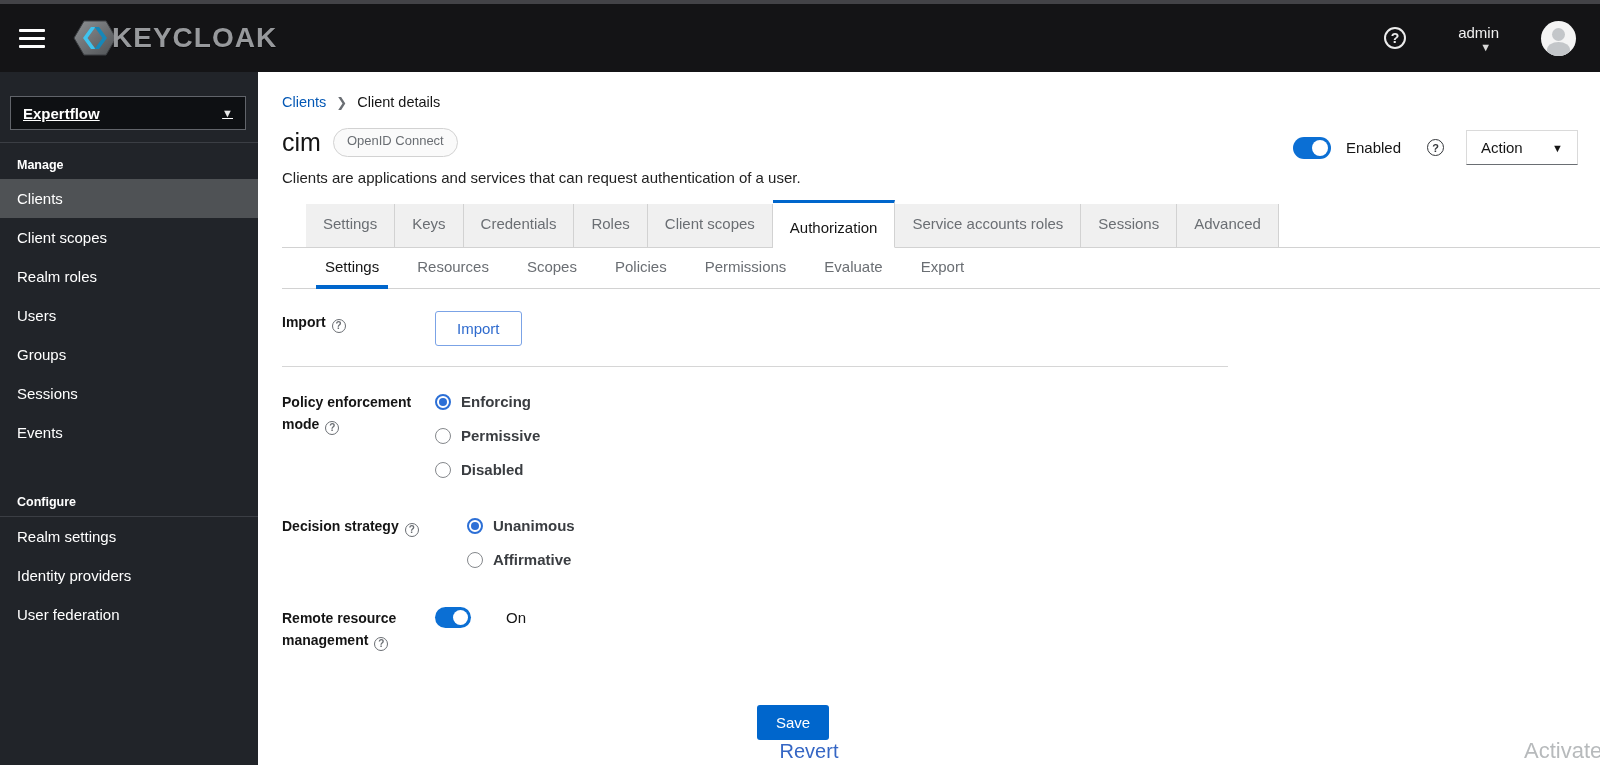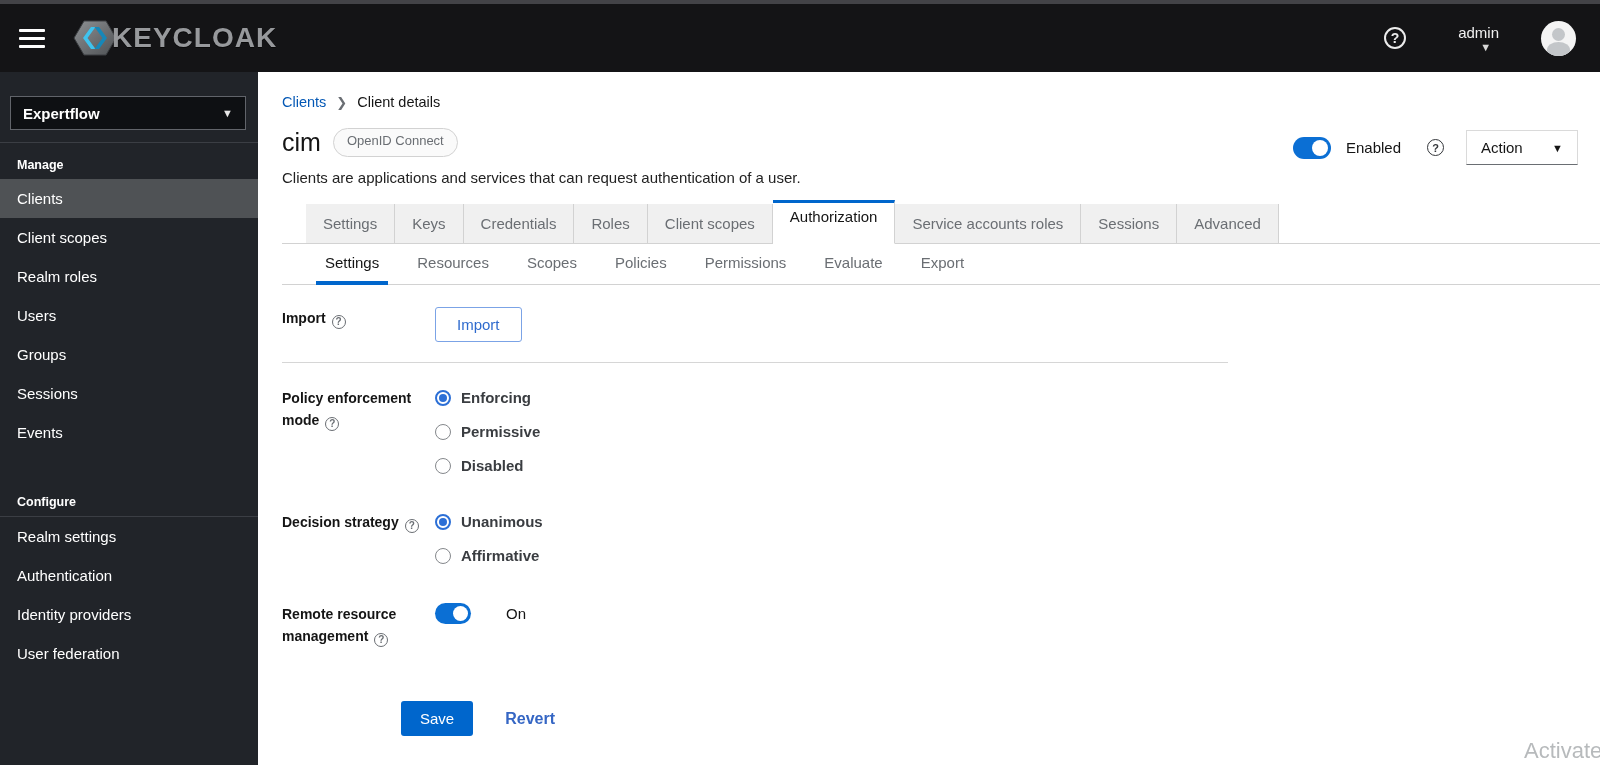--- a/index.html
+++ b/index.html
@@ -24,21 +24,21 @@
   .avatar { width:35px; height:35px; border-radius:50%; background:#f4f4f4; margin-left:42px; position:relative; overflow:hidden; cursor:pointer; }
   .avatar::before { content:""; position:absolute; width:13px; height:13px; border-radius:50%; background:#c3c6c9; left:11px; top:7px; }
   .avatar::after { content:""; position:absolute; width:23px; height:16px; border-radius:50% 50% 0 0; background:#c3c6c9; left:6px; top:21px; }
 
   
   .shell { display:flex; height:693px; }
 
   
   .sidebar { width:258px; background:#212429; flex:none; color:#fff; }
   .realm-select { margin:24px 12px 12px 10px; height:34px; background:#0e1013; border:1px solid #61646a;
-    display:flex; align-items:center; justify-content:space-between; padding:0 12px; cursor:pointer; }
+    display:flex; align-items:center; justify-content:space-between; padding:0 12px; cursor:pointer;text-decoration:underline; }
   .realm-select .rname { font-size:15px; font-weight:700; color:#fff; }
   .realm-select .caret { font-size:11px; color:#e8e8e8; }
   .side-sep { height:1px; background:#3b3e44; }
   .nav-section-label { font-size:12.5px; font-weight:700; color:#fff; padding:15px 17px 7px 17px; }
   .nav-item { font-size:15px; color:#ffffff; padding:9px 17px; line-height:21px; cursor:pointer; }
   .nav-item.active { background:#4f5255; }
   .nav-gap { height:28px; }
 
   
   .main { flex:1; position:relative; padding:22px 0 0 24px; overflow:hidden; }
@@ -65,21 +65,21 @@
     border-bottom:1px solid #6a6e73; display:flex; align-items:center; justify-content:space-between;
     padding:0 14px; font-size:15px; color:#151515; cursor:pointer; }
   .action-btn .caret { font-size:11px; color:#151515; margin-left:14px; }
 
   
   .tabs-wrap { margin-top:18px; border-bottom:1px solid #d2d2d2; display:flex; }
   .tabs { display:flex; margin-left:24px; }
   .tab { background:#f0f0f0; border-right:1px solid #d2d2d2; color:#6a6e73; font-size:15px;
     padding:11px 17px; cursor:pointer; white-space:nowrap; }
   .tab.active { background:#fff; color:#151515; border-top:3px solid #0066cc; margin-top:-4px;
-    padding-top:5px; margin-bottom:-1px; border-bottom:1px solid #fff; }
+    padding-top:16px; margin-bottom:-1px; border-bottom:1px solid #fff; }
 
   .subtabs-wrap { border-bottom:1px solid #d2d2d2; }
   .subtabs { display:flex; margin-left:34px; }
   .subtab { font-size:15px; color:#6a6e73; padding:10px 9px; margin-right:20px; cursor:pointer; }
   .subtab.active { color:#151515; border-bottom:4px solid #0066cc; margin-bottom:-1px; }
 
   
   .form { padding:22px 0 0 0; width:946px; }
   .form-row { display:flex; }
   .form-label { width:153px; flex:none; font-size:14px; font-weight:700; color:#151515; line-height:22px; }
@@ -98,31 +98,31 @@
   .radio.checked { border:2px solid #2c6fd6; }
   .radio.checked::after { content:""; position:absolute; width:8px; height:8px; border-radius:50%;
     background:#2c6fd6; left:2px; top:2px; }
   .radio-label { font-size:15px; color:#3a3d41; line-height:22px; }
 
   .toggle-sm { width:36px; height:21px; border-radius:11px; background:#0b6fd4; position:relative; cursor:pointer; flex:none; }
   .toggle-sm::after { content:""; position:absolute; width:15px; height:15px; border-radius:50%; background:#fff; top:3px; right:3px; }
   .toggle-row { display:flex; align-items:center; gap:35px; }
   .toggle-state { font-size:15px; color:#151515; }
 
-  .actions-row { margin-top:54px; margin-left:119px; display:flex; align-items:center; }
+  .actions-row { margin-top:54px; margin-left:76px; display:flex; align-items:center;flex-direction:column; }
   .btn-primary { background:#0066cc; color:#fff; border:none; font-size:15px; border-radius:3px;
     padding:9px 19px; cursor:pointer; }
-  .link-btn { color:#3566c4; font-size:16px; margin-left:32px; cursor:pointer; text-decoration:none;font-weight:bold; }
+  .link-btn { color:#3566c4; font-size:20px; margin-left:32px; cursor:pointer; text-decoration:none; }
 
   
   .watermark { position:absolute; left:1266px; top:666px; color:#b7babc; pointer-events:none; }
   .watermark .w1 { font-size:22px; }
 
   .mt-row1 { margin-top:24px; }
-  .mt-row2 { margin-top:34px; }
+  .mt-row2 { margin-top:34px;gap:32px; }
   .mt-row3 { margin-top:36px; }
 </style>
 </head>
 <body>
 
 <div class="top-strip"></div>
 
 <div class="header">
   <div class="hamburger">
     <span></span>
@@ -168,21 +168,20 @@
     <div class="nav-item">Realm roles</div>
     <div class="nav-item">Users</div>
     <div class="nav-item">Groups</div>
     <div class="nav-item">Sessions</div>
     <div class="nav-item">Events</div>
 
     <div class="nav-gap"></div>
     <div class="nav-section-label">Configure</div>
     <div class="side-sep"></div>
     <div class="nav-item">Realm settings</div>
-    <div class="nav-item">Authentication</div>
     <div class="nav-item">Identity providers</div>
     <div class="nav-item">User federation</div>
   </div>
 
   <div class="main">
     <div class="breadcrumb">
       <a>Clients</a>
       <span class="crumb-sep">❯</span>
       <span class="crumb-current">Client details</span>
     </div>

